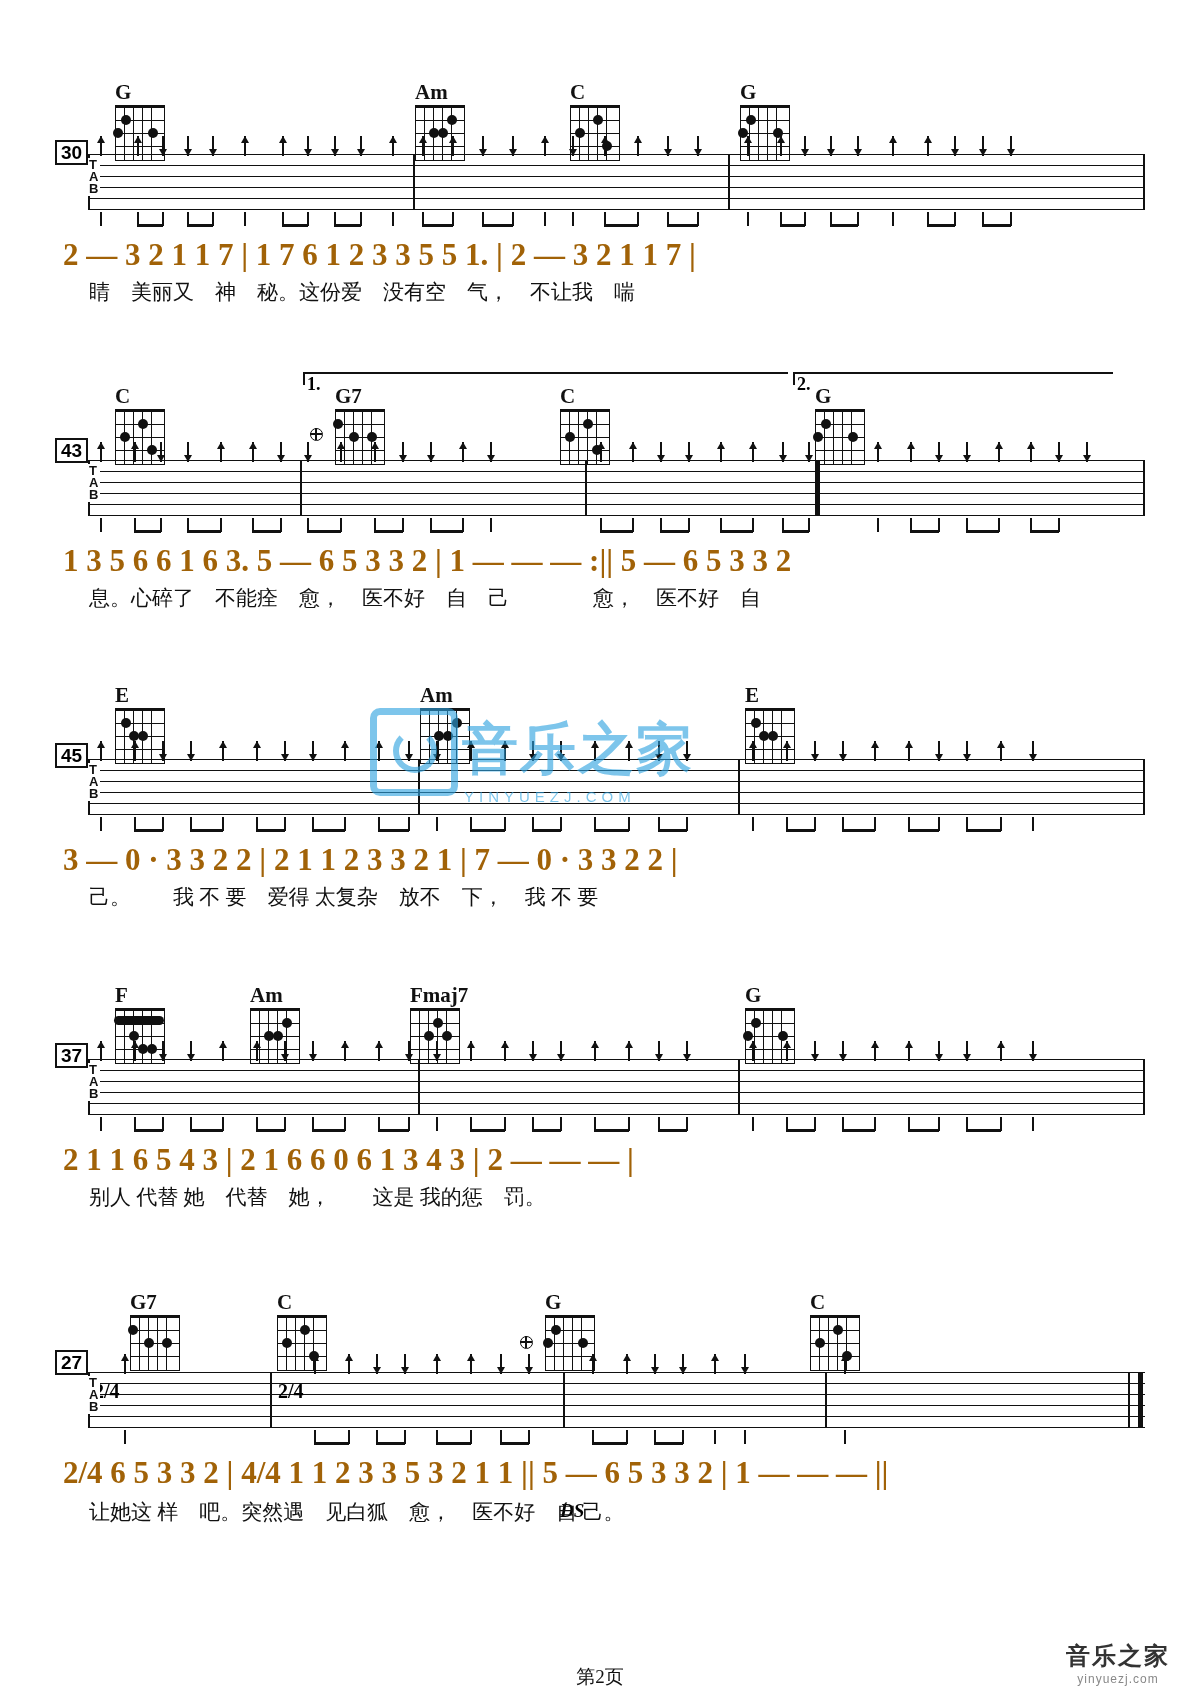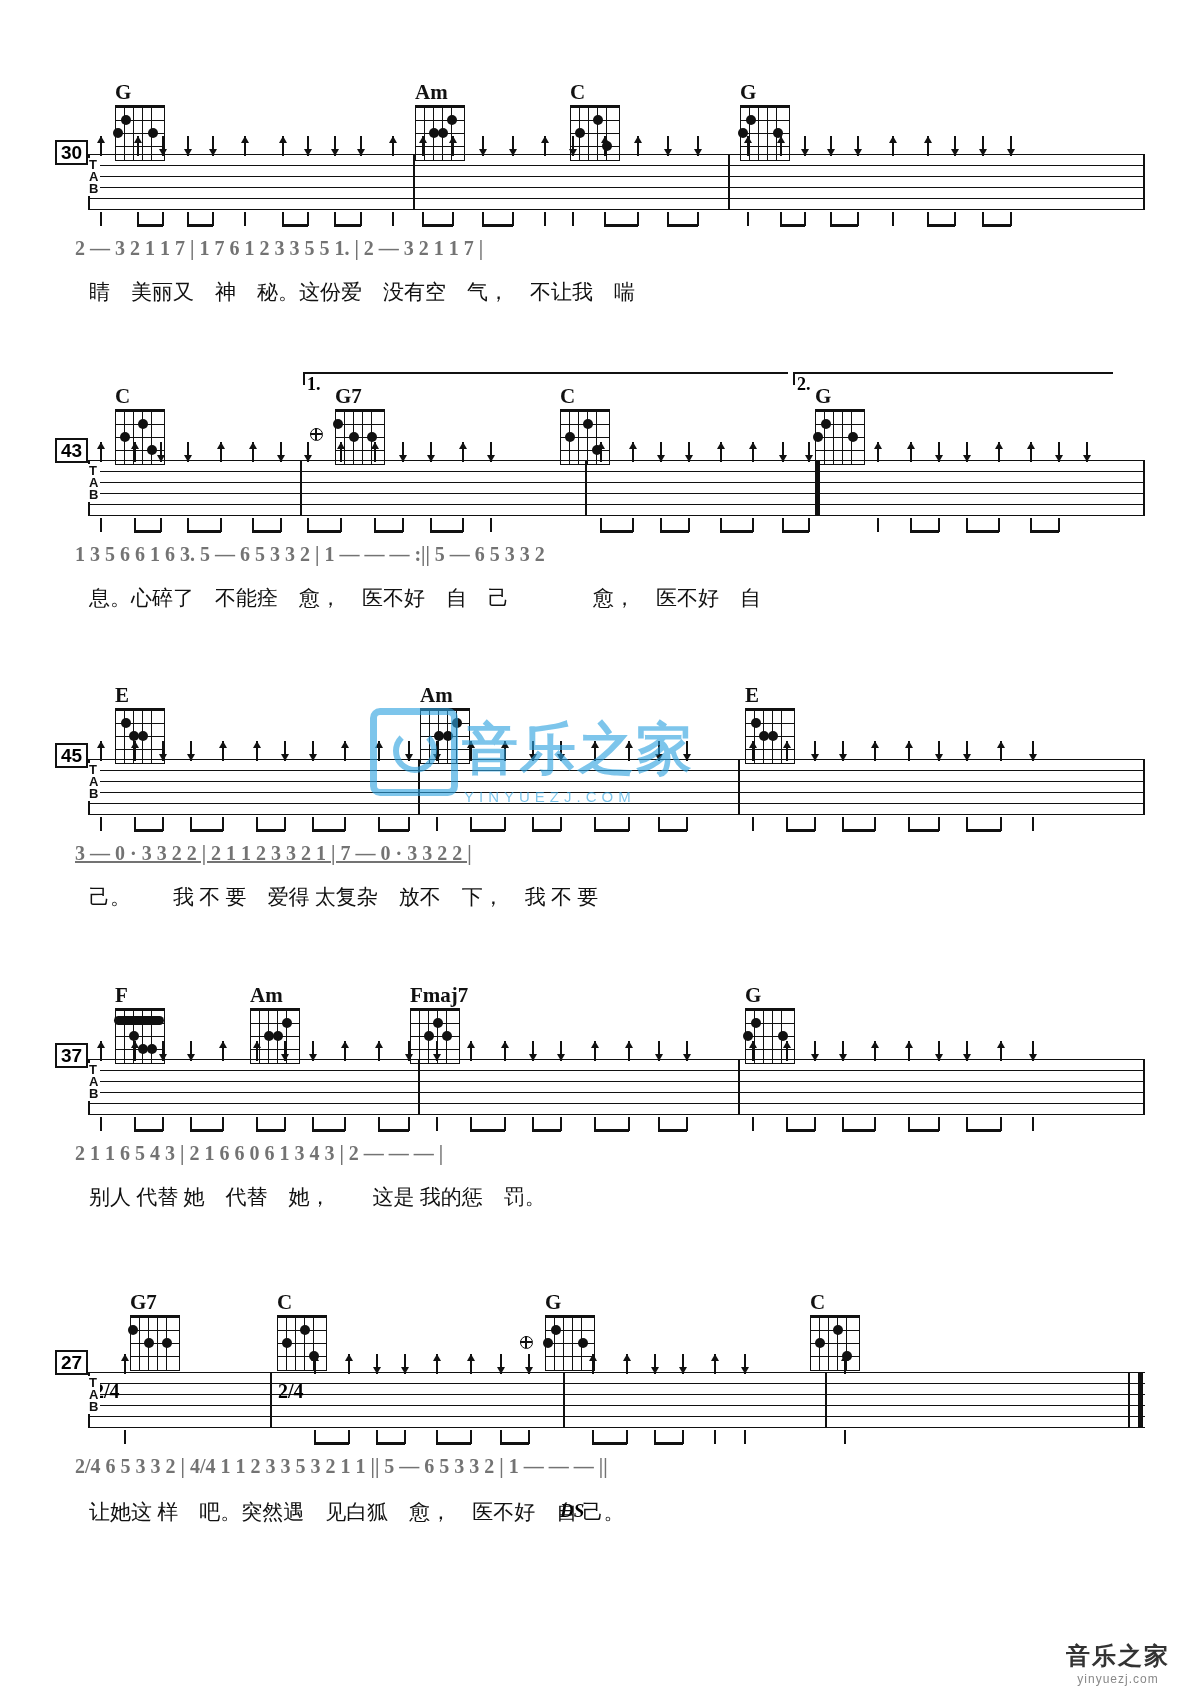--- a/index.html
+++ b/index.html
@@ -68,22 +68,22 @@
   .arrow .sh{position:absolute;left:4px;top:0;width:1.6px;height:20px;background:#111;}
   .arrow.up:before{content:"";position:absolute;left:0.5px;top:0;border-left:4.5px solid transparent;border-right:4.5px solid transparent;border-bottom:7px solid #111;}
   .arrow.down:before{content:"";position:absolute;left:0.5px;bottom:0;border-left:4.5px solid transparent;border-right:4.5px solid transparent;border-top:7px solid #111;}
 
   
   .beams{position:absolute;left:33px;right:0;}
   .stem{position:absolute;width:1.6px;background:#111;}
   .beam{position:absolute;height:3px;background:#111;}
 
   
-  .jianpu{position:absolute;left:12px;right:0;
-    font-family:"Liberation Serif",serif;font-weight:bold;font-size:20px;color:#737373;}
+  .jianpu{position:absolute;left:0;right:0;
+    font-family:"Liberation Serif",serif;font-weight:bold;font-size:31px;color:#a16207;}
   .jp{position:absolute;white-space:nowrap;}
 
   
   .lyrics{position:absolute;left:0;right:0;
     font-family:"Liberation Serif",serif;font-size:21px;color:#111;}
   .ly{position:absolute;white-space:nowrap;}
 
   
   .rbracket{position:absolute;border-top:2px solid #111;height:11px;}
   .rbracket.l{border-left:2px solid #111;}
@@ -772,21 +772,21 @@
       <div class="stem" style="left:820px;top:0;height:14px"></div>
         <div class="stem" style="left:850px;top:0;height:14px"></div>
       <div class="beam" style="left:820px;top:12px;width:31px"></div>
       <div class="stem" style="left:878px;top:0;height:14px"></div>
         <div class="stem" style="left:912px;top:0;height:14px"></div>
       <div class="beam" style="left:878px;top:12px;width:35px"></div>
       <div class="stem" style="left:944px;top:0;height:14px"></div>
     </div>
 
     <div class="jianpu" style="top:157px;height:34px;">
-      <div class="jp" style="left:8px;text-decoration:underline;">3 — 0 · 3 3 2 2 | 2 1 1 2 3 3  2 1 | 7 — 0 · 3 3 2 2 |</div>
+      <div class="jp" style="left:8px;">3 — 0 · 3 3 2 2 | 2 1 1 2 3 3  2 1 | 7 — 0 · 3 3 2 2 |</div>
     </div>
     <div class="lyrics" style="top:198px;height:28px;">
       <div class="ly" style="left:34px;">己。　　我 不 要　爱得 太复杂　放不　下，　我 不 要</div>
     </div>
   </div>
 
   <div class="system" style="top:985px;">
     <div class="measure-no" style="top:58px;">37</div>
 
     <div class="chord" style="left:60px;top:0;">
@@ -1185,13 +1185,14 @@
     <div class="wbox"></div>
     <div class="wtext" style="margin-left:92px;">音乐之家</div>
     <div class="wsub" style="margin-left:94px;">YINYUEZJ.COM</div>
   </div>
 
   <div class="logo">
     <div class="l1">音乐之家</div>
     <div class="l2">yinyuezj.com</div>
   </div>
 
+  <div class="pagefoot">第2页</div>
 </div>
 
 </body></html>

